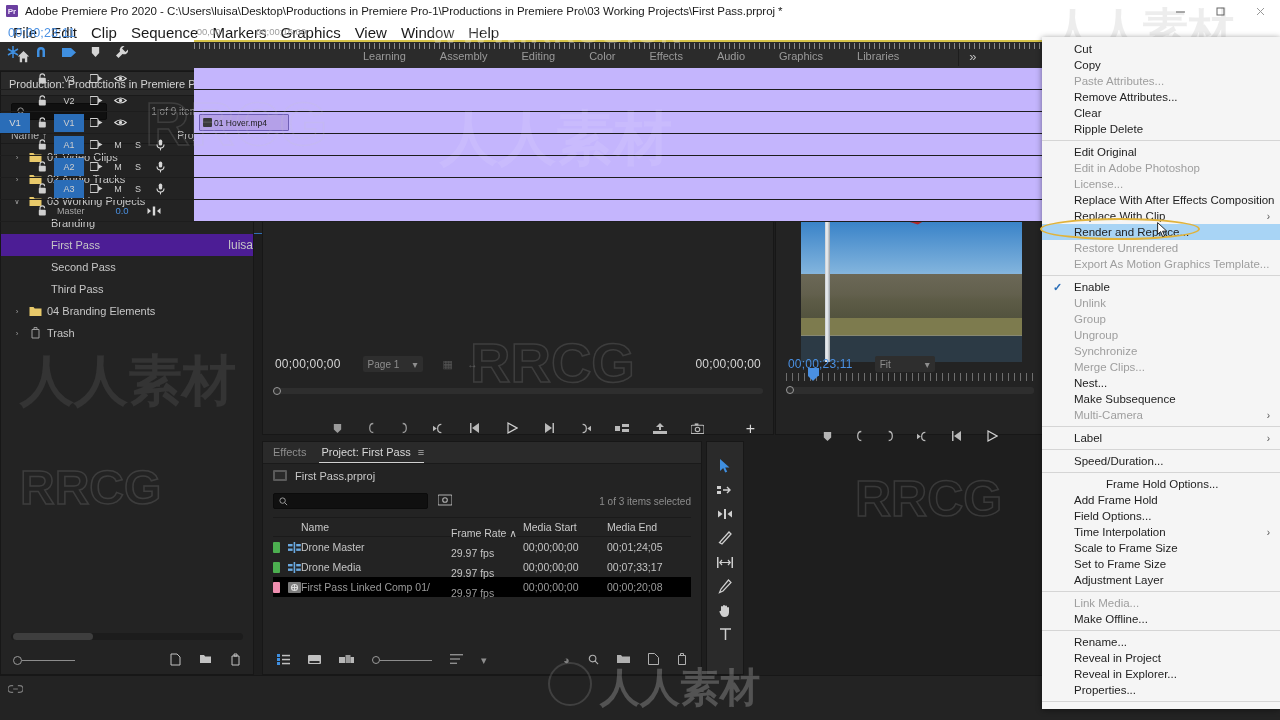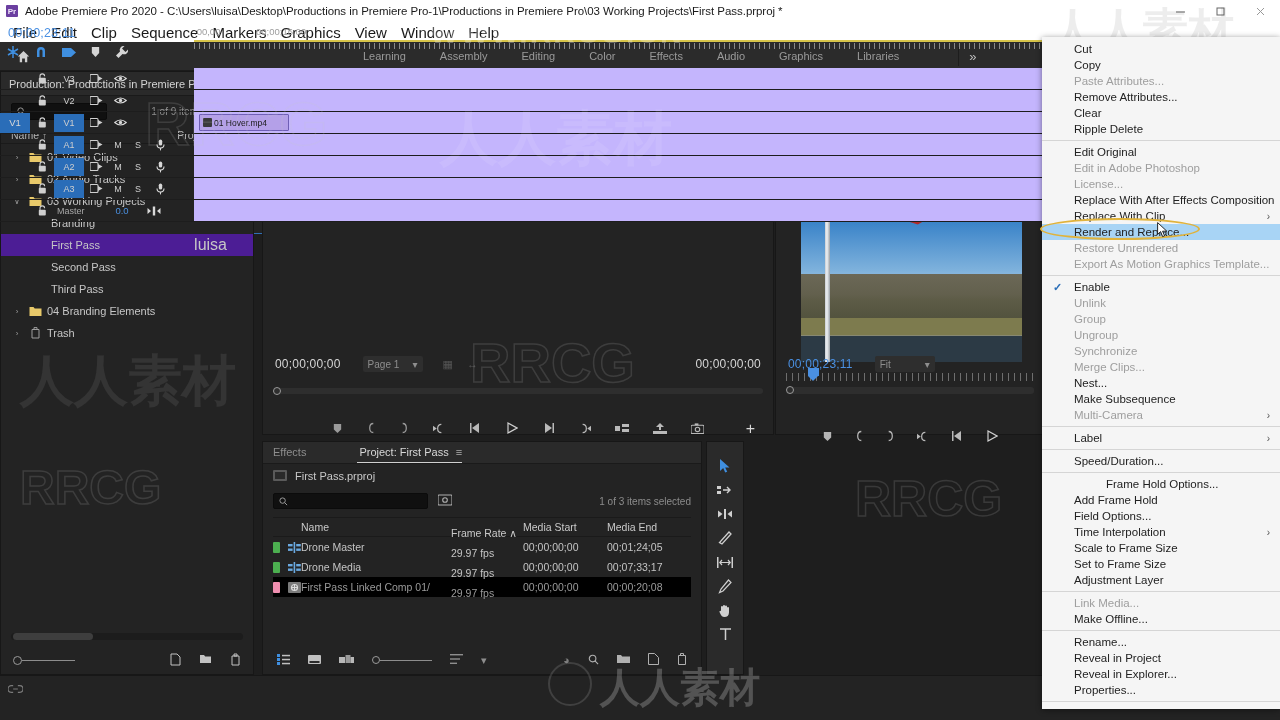--- a/index.html
+++ b/index.html
@@ -80,21 +80,21 @@
     height: 18px; display: flex; align-items: center; padding: 0 10px;
     border-bottom: 1px solid #1a1a1a; font-size: 10.5px; color: #b4b4b4;
   }
   .col-head .c2 { margin-left: auto; }
   .tree { padding-top: 2px; }
   .trow { height: 22px; display: flex; align-items: center; padding-left: 8px; font-size: 11px; color: #c6c6c6; }
   .trow.sel { background: #4c1d95; }
   .tw { width: 16px; text-align: center; color: #9b9b9b; font-size: 8px; }
   .tico { width: 20px; display: flex; align-items: center; justify-content: center; }
   .tlabel { padding-left: 2px; }
-  .towner { margin-left: auto; padding-right: 26px; font-size: 16px; color: #c6c6c6; }
+  .towner { margin-left: auto; font-size: 12px; color: #c6c6c6; }
   .prod-foot { position: absolute; left: 0; bottom: 0; width: 100%; }
   .hscroll { height: 7px; margin: 0 10px 6px 10px; background: #1c1c1c; border-radius: 4px; position: relative; }
   .hscroll i { position:absolute; left:2px; top:0; width: 80px; height: 7px; background: #3e3e3e; border-radius: 4px; }
   .prod-tools { height: 28px; display: flex; align-items: center; padding: 0 12px; }
   .zoomslider { display:flex; align-items:center; gap:0; }
   .zs-knob { width: 9px; height: 9px; border: 1px solid #9a9a9a; border-radius: 50%; }
   .zs-line { width: 53px; height: 1px; background: #8d8d8d; }
   .prod-icons { margin-left: auto; display: flex; gap: 18px; color: #c3c3c3; }
 
   
@@ -668,21 +668,21 @@
           <svg width="12" height="12" viewBox="0 0 12 12">
               <path d="M2 1 L11 6 L2 11 Z" fill="none" stroke="#d0d0d0" stroke-width="1.2"></path>
             </svg></span>
       </div>
     </div>
   </div>
 
   <div class="panel" id="project">
     <div class="panel-tabs">
       <div class="ptab">Effects</div>
-      <div class="ptab active" style="margin-left:38px">
+      <div class="ptab active" style="">
         <span>Project: First Pass</span>
         <span class="ham">≡</span>
         <span class="ul"></span>
       </div>
     </div>
     <div class="proj-file">
       <span>
         <svg width="14" height="11" viewBox="0 0 14 11">
             <rect x="0" y="0" width="14" height="11" rx="1" fill="#5a5a5a"></rect>
             <rect x="2" y="2" width="10" height="7" fill="#2a2a2a"></rect>

